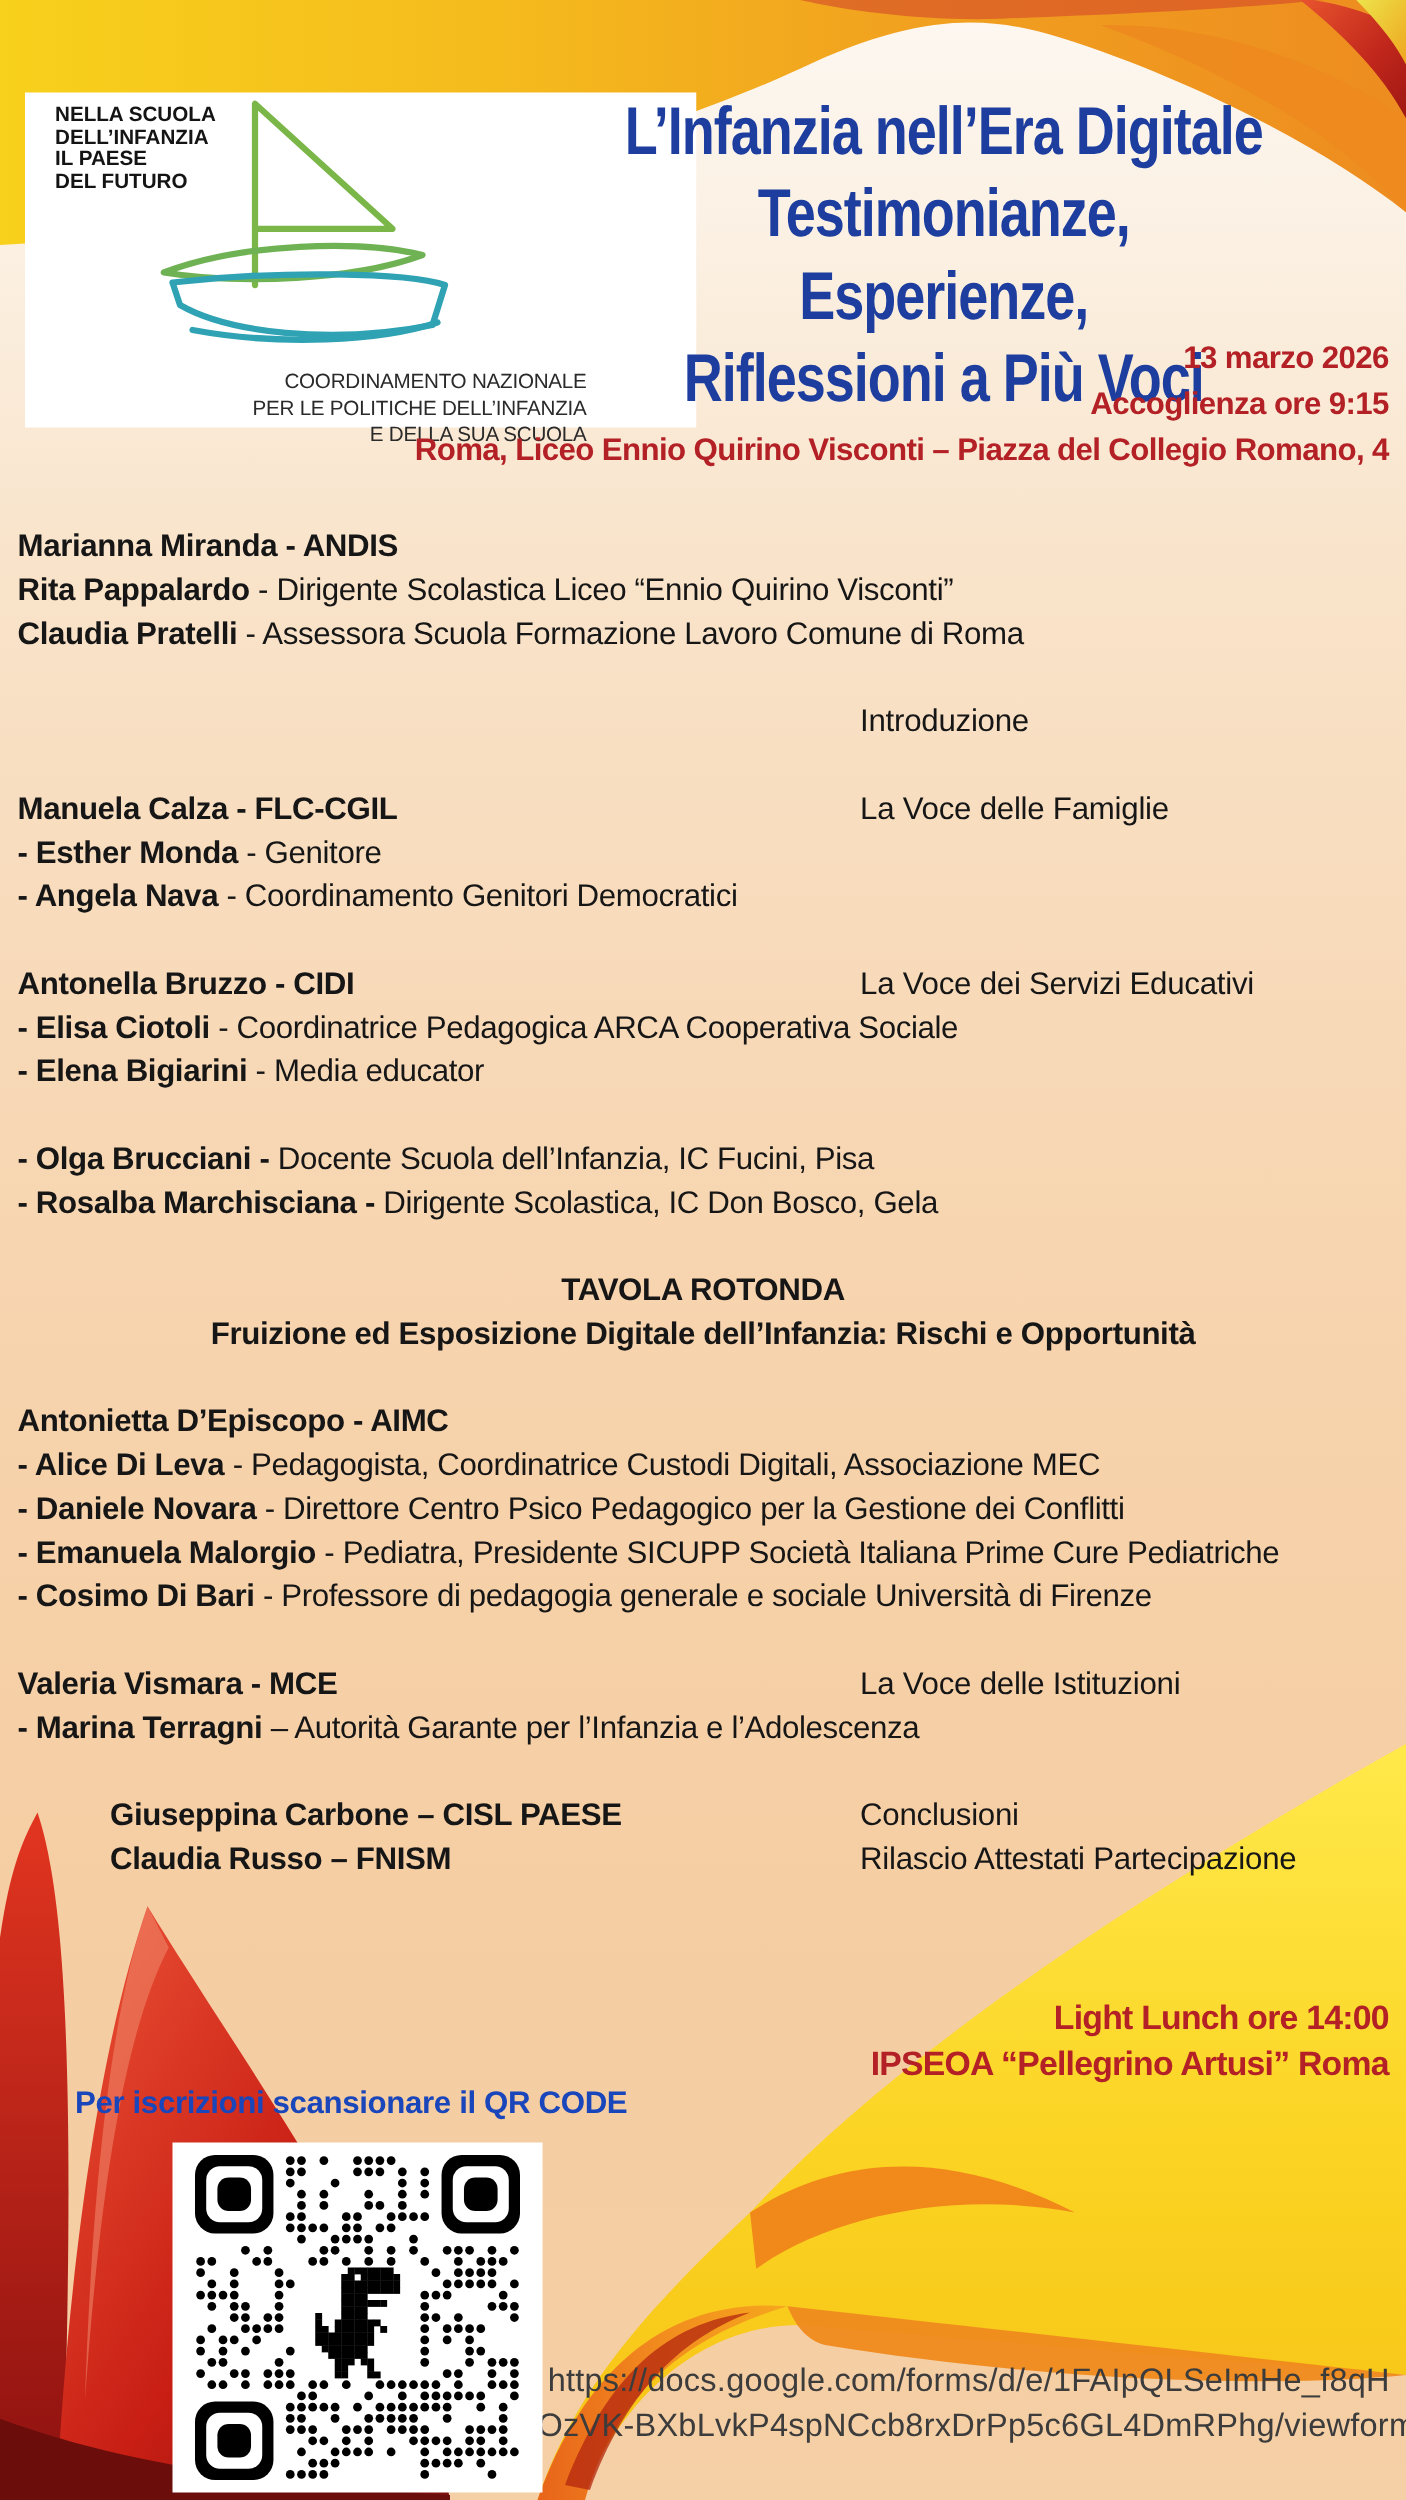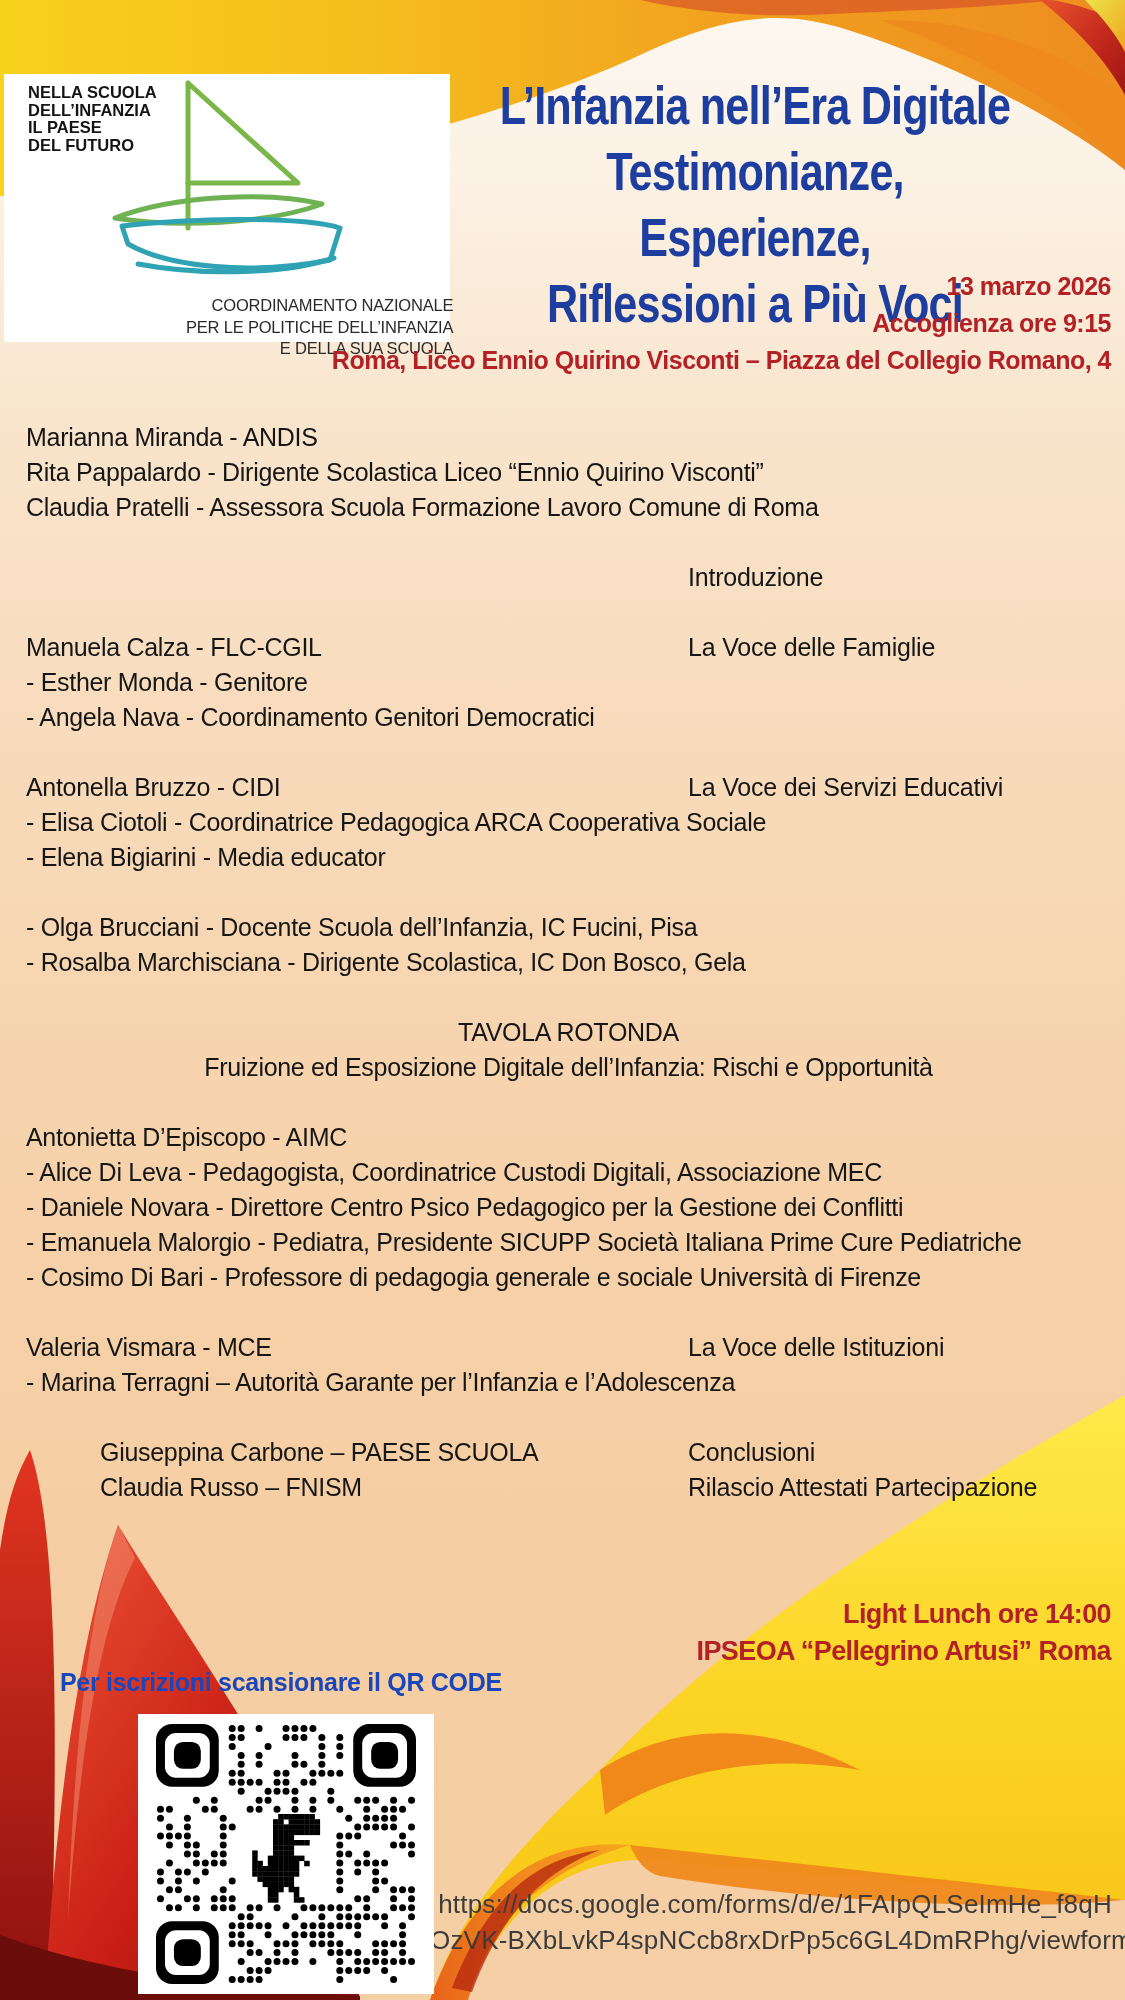--- a/index.html
+++ b/index.html
@@ -6,41 +6,41 @@
   .poster{
     position:relative;width:1125px;height:2000px;overflow:hidden;
     font-family:"Liberation Sans","DejaVu Sans",sans-serif;
     background:linear-gradient(180deg,#fdf8f2 0%,#fbf0e2 10%,#f9e4cb 22%,#f8dcbd 35%,#f7d5b0 50%,#f6d0a7 65%,#f5cda2 82%,#f5cfa5 100%);
   }
   svg{display:block;}
   .top-svg{position:absolute;left:0;top:0;z-index:1;}
   .bl-svg{position:absolute;left:0;top:1380px;z-index:2;}
   .br-svg{position:absolute;left:300px;top:1300px;z-index:1;}
 
-  .logo-box{position:absolute;left:4px;top:74px;width:446px;height:268px;background:#ffffff;z-index:4;}
+  .logo-box{position:absolute;left:20px;top:74px;width:537px;height:268px;background:#ffffff;z-index:4;}
   .logo-tagline{position:absolute;left:24px;top:10px;font-size:16.5px;font-weight:bold;line-height:17.5px;color:#141414;}
   .boat-svg{position:absolute;left:104px;top:4px;}
   .logo-org{position:absolute;left:182px;top:221px;font-size:16.5px;line-height:21.5px;color:#2a2a2a;letter-spacing:-0.2px;white-space:nowrap;text-align:right;}
 
   .title{
     position:absolute;left:425px;top:72px;width:660px;z-index:5;
     text-align:center;color:#1d3e9f;font-weight:bold;font-size:54px;line-height:66px;
     letter-spacing:-1px;transform:scaleX(0.8);transform-origin:center top;
   }
   .date-block{
     position:absolute;right:14px;top:268px;z-index:5;text-align:right;
     color:#b32025;font-weight:bold;font-size:25px;line-height:37px;letter-spacing:-0.5px;white-space:nowrap;
   }
   .program{
     position:absolute;left:0;top:420px;width:1125px;z-index:5;
     padding-left:14px;box-sizing:border-box;
     font-size:25px;color:#161616;letter-spacing:-0.3px;
   }
   .prog-row{position:relative;height:35px;line-height:35px;white-space:nowrap;}
-  .prog-row b{font-weight:normal;margin-left:12px;}
+  .prog-row b{font-weight:bold;}
   .prog-row.center{text-align:center;font-weight:bold;padding-right:14px;}
   .prog-row.indent{padding-left:74px;}
   .prog-right{position:absolute;left:674px;top:0;font-weight:normal;letter-spacing:-0.2px;}
   .prog-gap{height:35px;}
 
   .lunch-block{
     position:absolute;right:14px;top:1596px;z-index:5;text-align:right;
     color:#b32025;font-weight:bold;font-size:27px;line-height:37px;letter-spacing:-0.6px;white-space:nowrap;
   }
   .reg-label{
@@ -182,21 +182,21 @@
       <div class="prog-gap"></div>
       <div class="prog-row"><span><b>Antonietta D’Episcopo - AIMC</b></span></div>
       <div class="prog-row"><span><b>- Alice Di Leva</b><span> - Pedagogista, Coordinatrice Custodi Digitali, Associazione MEC</span></span></div>
       <div class="prog-row"><span><b>- Daniele Novara</b><span> - Direttore Centro Psico Pedagogico per la Gestione dei Conflitti</span></span></div>
       <div class="prog-row"><span><b>- Emanuela Malorgio</b><span> - Pediatra, Presidente SICUPP Società Italiana Prime Cure Pediatriche</span></span></div>
       <div class="prog-row"><span><b>- Cosimo Di Bari</b><span> - Professore di pedagogia generale e sociale Università di Firenze</span></span></div>
       <div class="prog-gap"></div>
       <div class="prog-row"><span><b>Valeria Vismara - MCE</b></span><span class="prog-right">La Voce delle Istituzioni</span></div>
       <div class="prog-row"><span><b>- Marina Terragni</b><span> – Autorità Garante per l’Infanzia e l’Adolescenza</span></span></div>
       <div class="prog-gap"></div>
-      <div class="prog-row indent"><span><b>Giuseppina Carbone – PAESE SCUOLA</b></span><span class="prog-right">Conclusioni</span></div>
+      <div class="prog-row indent"><span><b>Giuseppina Carbone – CISL PAESE</b></span><span class="prog-right">Conclusioni</span></div>
       <div class="prog-row indent"><span><b>Claudia Russo – FNISM</b></span><span class="prog-right">Rilascio Attestati Partecipazione</span></div>
     </div>
 
   <div class="lunch-block">
     <div>Light Lunch ore 14:00</div>
     <div>IPSEOA “Pellegrino Artusi” Roma</div>
   </div>
 
   <div class="reg-label">Per iscrizioni scansionare il QR CODE</div>
   <div class="qr-box">

